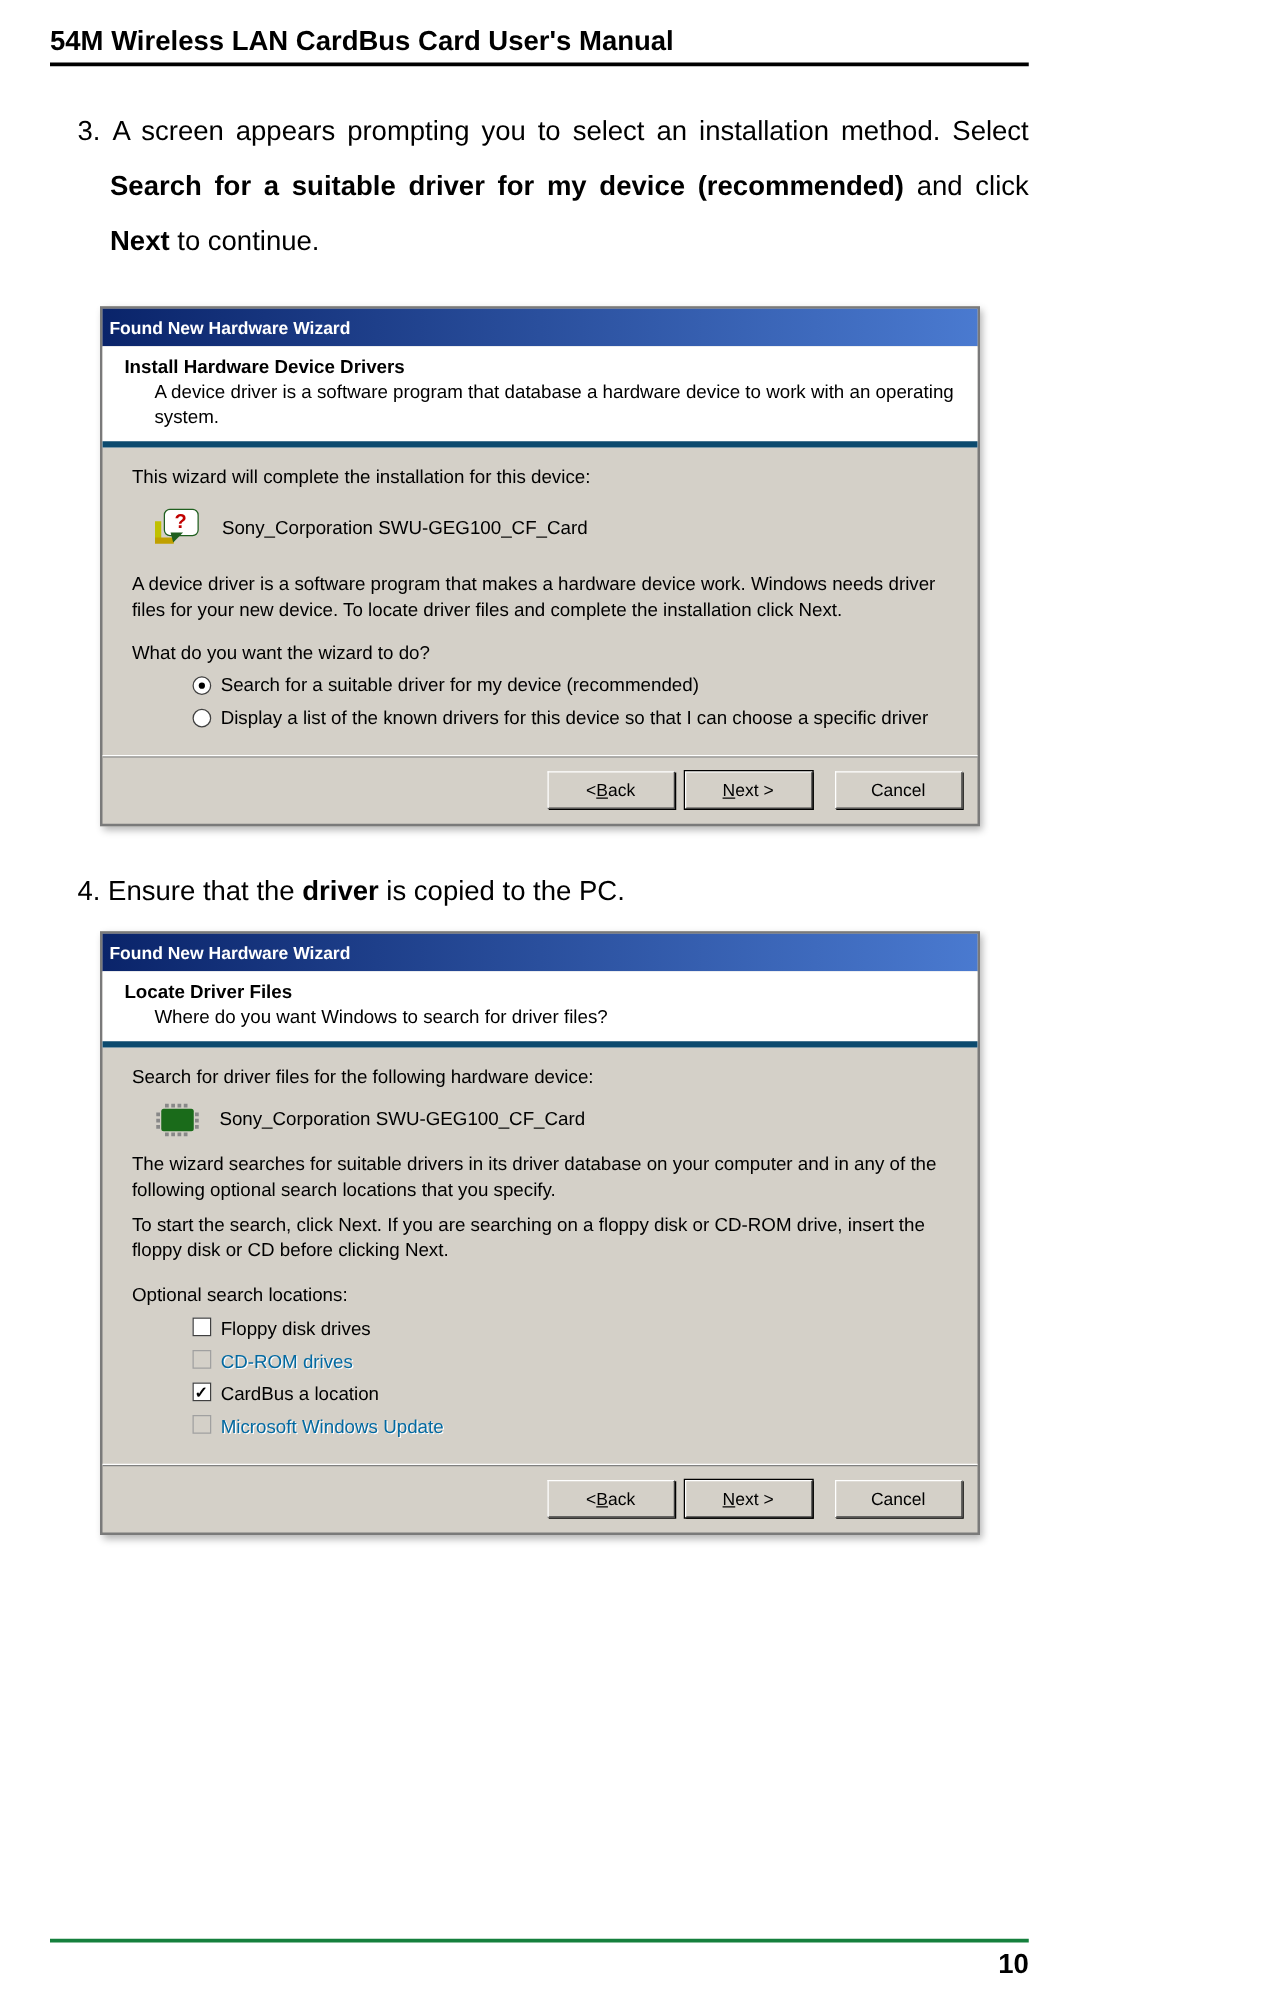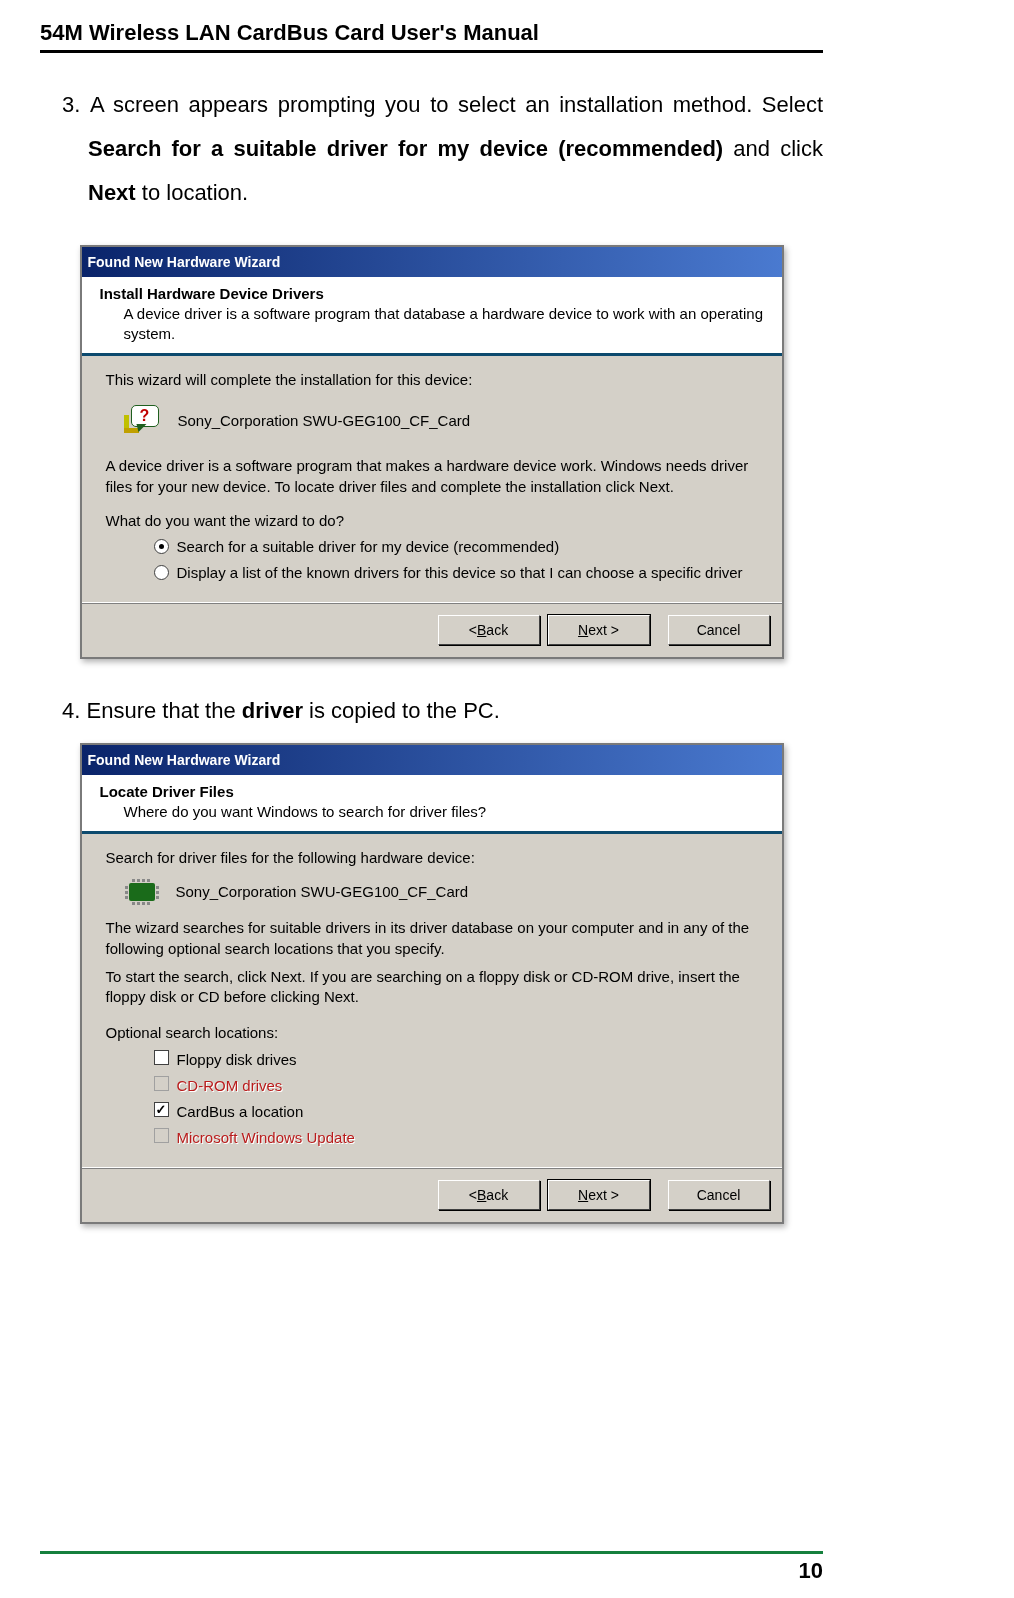--- a/index.html
+++ b/index.html
@@ -58,21 +58,21 @@
     background: linear-gradient(to right, #0a246a 0%, #4a7ad0 100%);
     color: #fff;
     font-weight: bold;
     font-size: 14px;
     padding: 3px 6px;
     display: flex;
     align-items: center;
   }
   .header-pane {
     background: #fff;
-    border-bottom: 3px solid #0c4a6e;
+    border-bottom: 5px solid #0c4a6e;
     padding: 8px 12px 10px 12px;
   }
   .header-title {
     font-weight: bold;
     font-size: 15px;
     margin-left: 6px;
     margin-bottom: 2px;
   }
   .header-desc {
     margin-left: 30px;
@@ -131,21 +131,21 @@
   .radio.sel::after {
     content:""; width:5px; height:5px; background:#000; border-radius:50%;
   }
   .cb {
     width:13px; height:13px; border:1.5px solid #404040; background:#fff;
     margin-right:8px; flex-shrink:0; display:flex; align-items:center; justify-content:center;
     font-size:13px; color:#000; line-height:1;
   }
   .cb.disabled { border-color:#a0a0a0; background:#d4d0c8; }
   .cb.chk::after { content:"✓"; font-weight:bold; }
-  .opt-text.disabled { color:#b91c1c; text-shadow: 1px 1px 0 #fff; }
+  .opt-text.disabled { color:#0369a1; text-shadow: 1px 1px 0 #fff; }
   .footer-pane {
     border-top:1px solid #fff;
     box-shadow: inset 0 1px 0 #808080;
     padding:12px 12px;
     display:flex; justify-content:flex-end; gap:8px;
   }
   .btn {
     width:100px; height:28px;
     background:#d4d0c8;
     border-top:1px solid #fff;
@@ -167,21 +167,21 @@
   }
 </style>
 </head>
 <body>
 
 <div class="page">
 
   <div class="doc-header">54M Wireless LAN CardBus Card User's Manual</div>
 
   <div class="step">
-    <span>3.</span>&nbsp;<span>A screen appears prompting you to select an installation method. Select </span><span class="b">Search for a suitable driver for my device (recommended)</span><span> and click </span><span class="b">Next</span><span> to location.</span>
+    <span>3.</span>&nbsp;<span>A screen appears prompting you to select an installation method. Select </span><span class="b">Search for a suitable driver for my device (recommended)</span><span> and click </span><span class="b">Next</span><span> to continue.</span>
   </div>
 
   <div class="screenshot-wrap">
     <div class="wizard">
       <div class="titlebar">Found New Hardware Wizard</div>
       <div class="header-pane">
         <div class="header-title">Install Hardware Device Drivers</div>
         <div class="header-desc">A device driver is a software program that database a hardware device to work with an operating system.</div>
       </div>
       <div class="body-pane">

